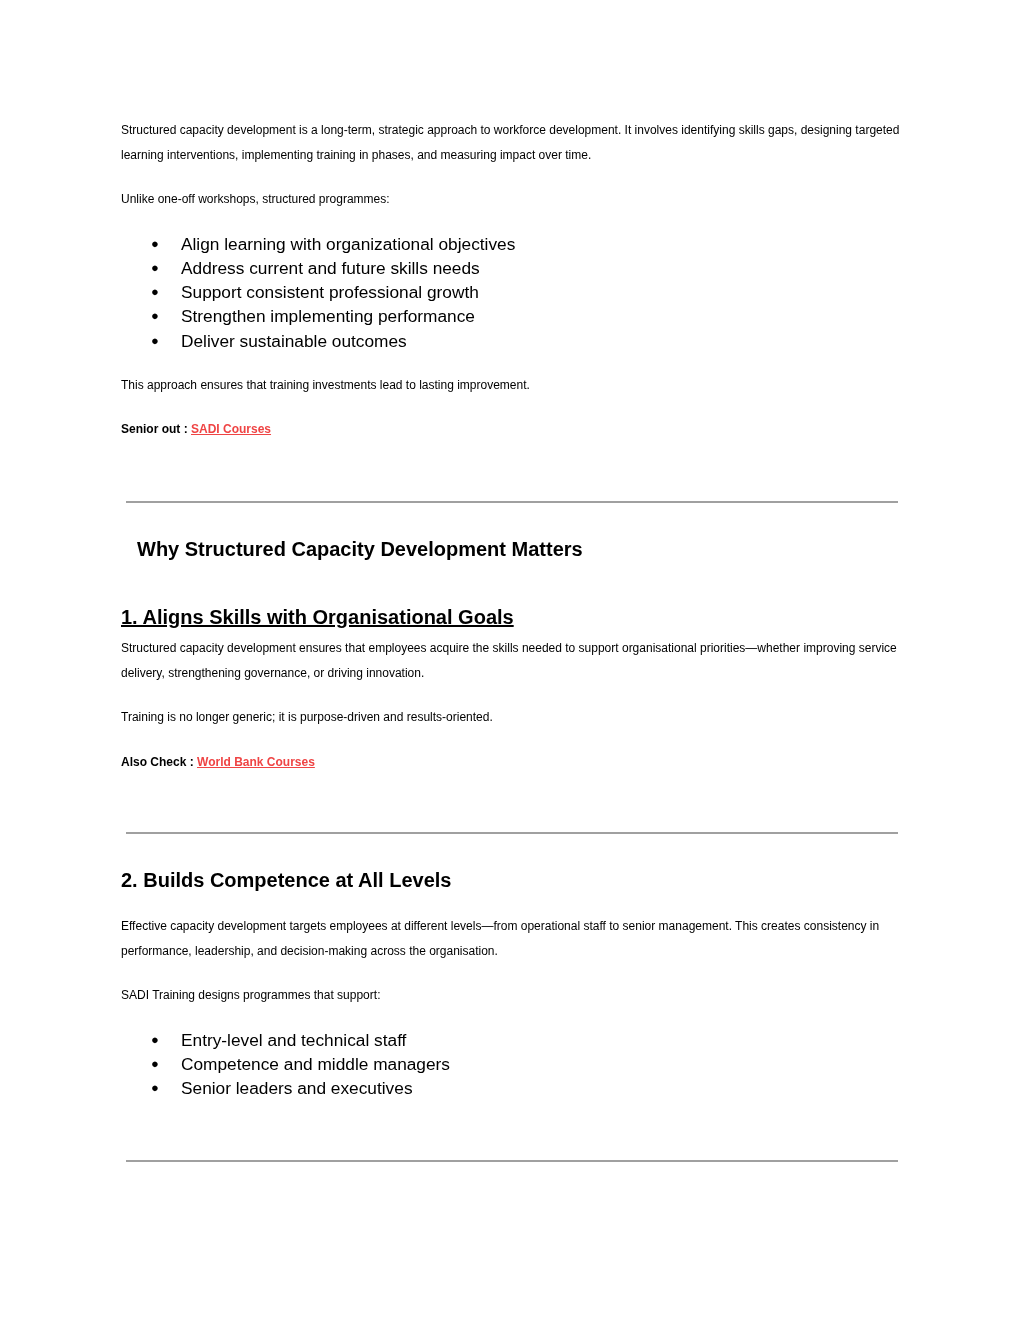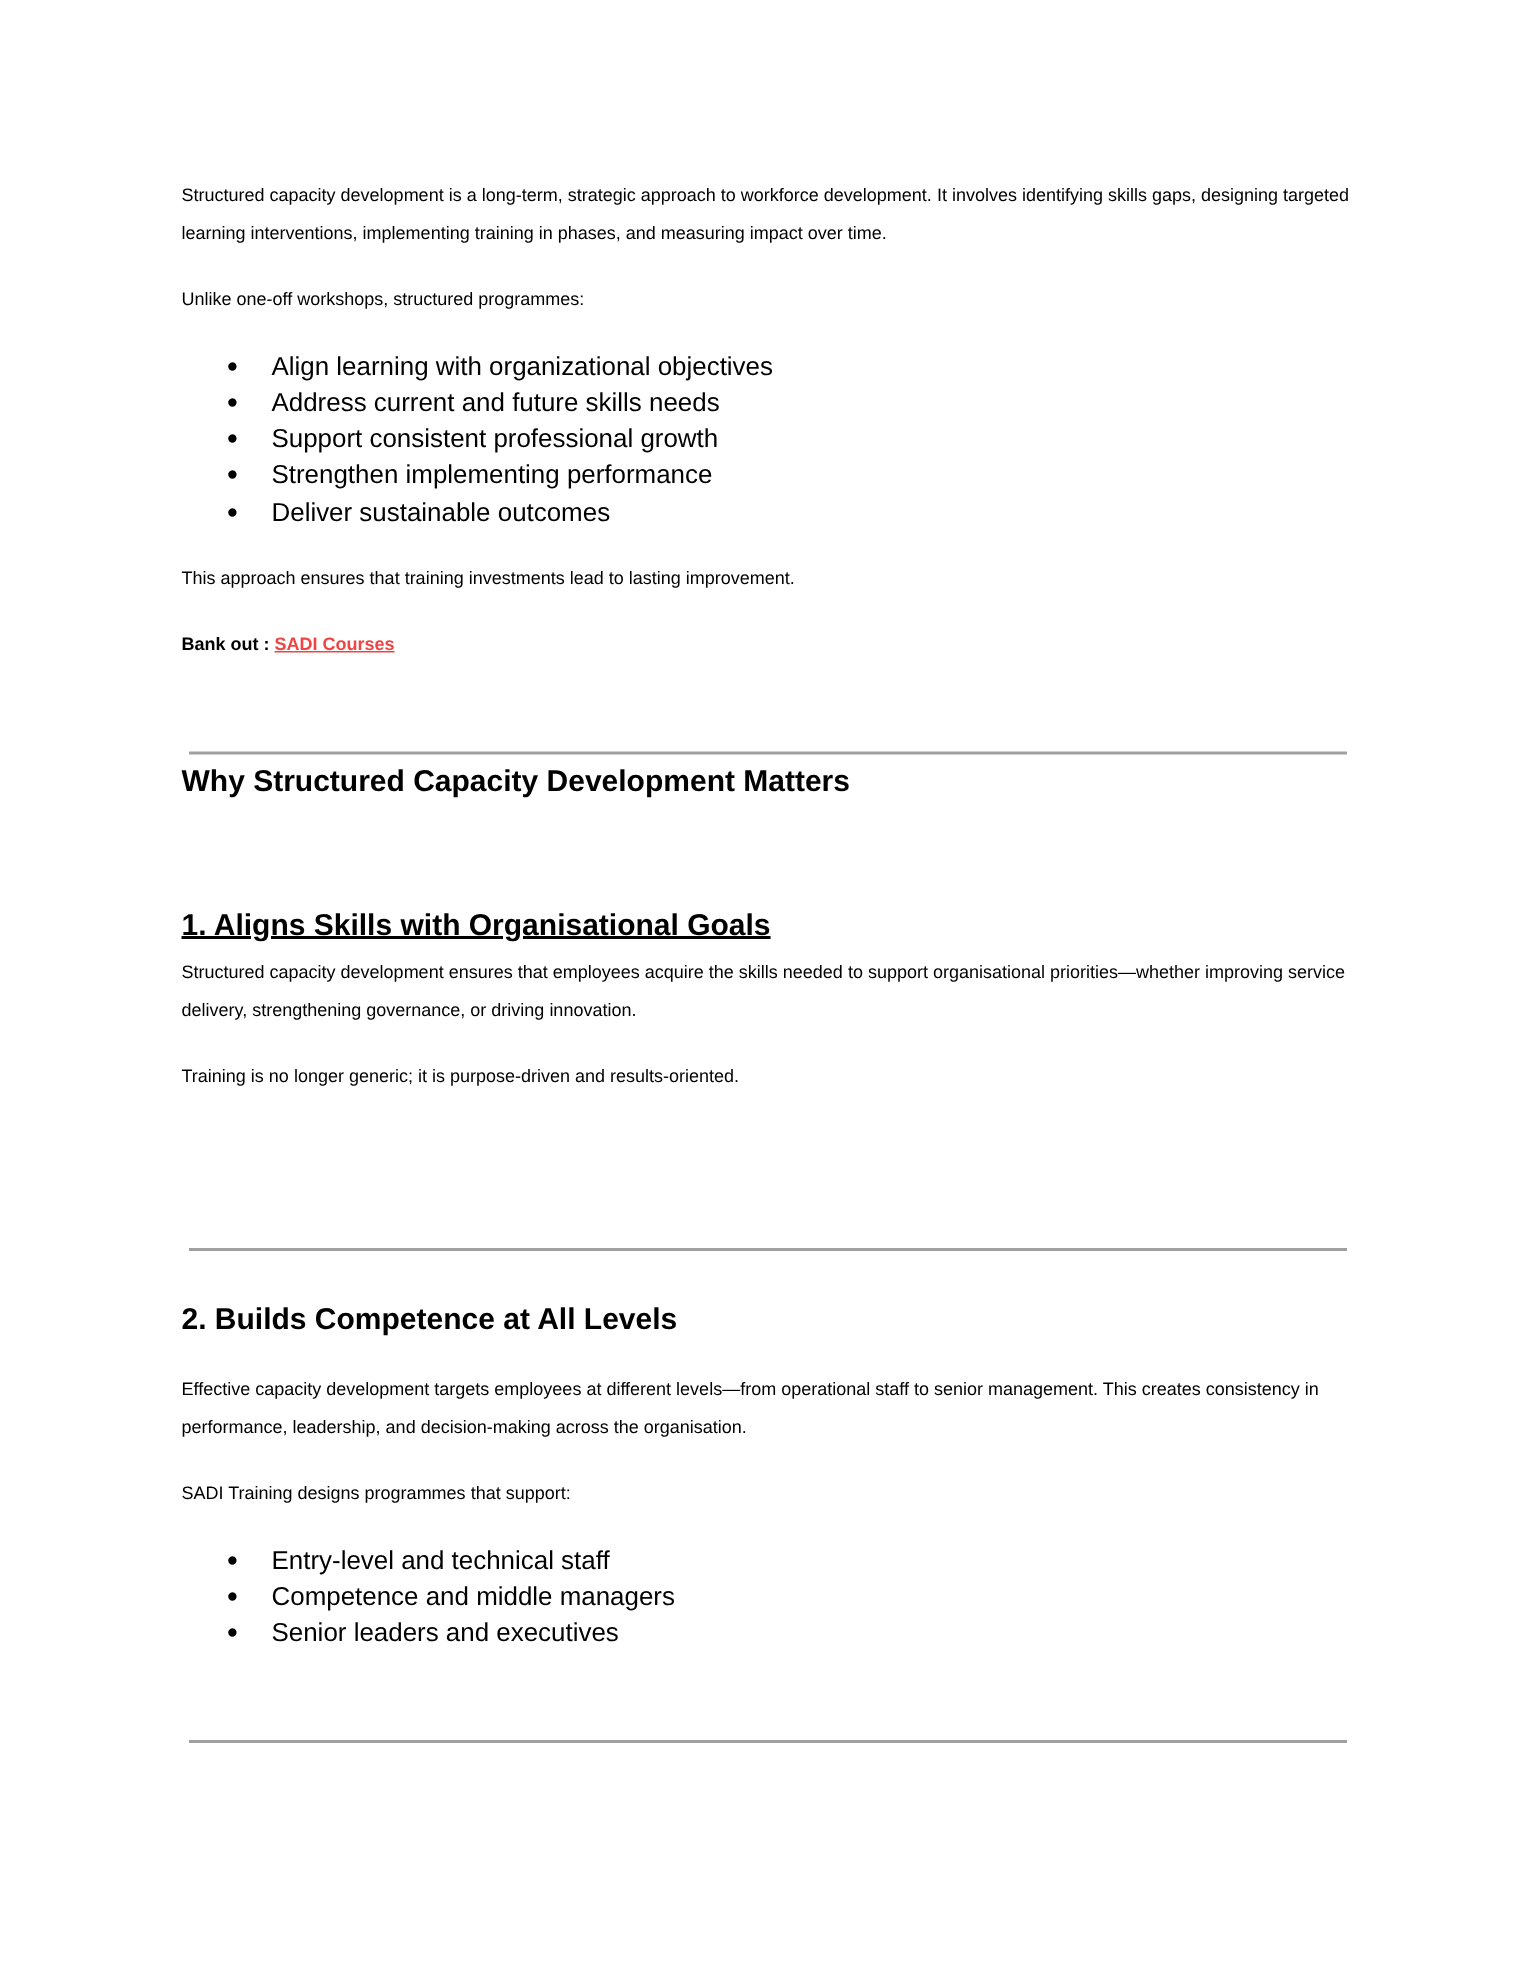--- a/index.html
+++ b/index.html
@@ -24,31 +24,32 @@
   <p class="p1">Structured capacity development is a long-term, strategic approach to workforce development. It involves identifying skills gaps, designing targeted learning interventions, implementing training in phases, and measuring impact over time.</p>
   <p class="gap">Unlike one-off workshops, structured programmes:</p>
   <ul>
     <li><span class="bullet">●</span><span>Align learning with organizational objectives</span></li>
     <li><span class="bullet">●</span><span>Address current and future skills needs</span></li>
     <li><span class="bullet">●</span><span>Support consistent professional growth</span></li>
     <li><span class="bullet">●</span><span>Strengthen implementing performance</span></li>
     <li><span class="bullet">●</span><span>Deliver sustainable outcomes</span></li>
   </ul>
   <p class="gap">This approach ensures that training investments lead to lasting improvement.</p>
-  <p><span class="bold">Bank out : </span><a href="#">SADI Courses</a></p>
+  <p><span class="bold">Senior out : </span><a href="#">SADI Courses</a></p>
 </div>
 
 <hr style="top:501px;">
 
-<h2 style="top:508px;">Why Structured Capacity Development Matters</h2>
+<h2 style="top:536px;margin-left:16px;">Why Structured Capacity Development Matters</h2>
 <h2 style="top:604px;text-decoration:underline;">1. Aligns Skills with Organisational Goals</h2>
 
 <div class="abs" style="top:636px;">
   <p class="gap">Structured capacity development ensures that employees acquire the skills needed to support organisational priorities—whether improving service delivery, strengthening governance, or driving innovation.</p>
   <p class="gap">Training is no longer generic; it is purpose-driven and results-oriented.</p>
+  <p><span class="bold">Also Check : </span><a href="#">World Bank Courses</a></p>
 </div>
 
 <hr style="top:832px;">
 
 <h2 style="top:867px;">2. Builds Competence at All Levels</h2>
 
 <div class="abs" style="top:914px;">
   <p class="gap">Effective capacity development targets employees at different levels—from operational staff to senior management. This creates consistency in performance, leadership, and decision-making across the organisation.</p>
   <p class="gap">SADI Training designs programmes that support:</p>
   <ul>

